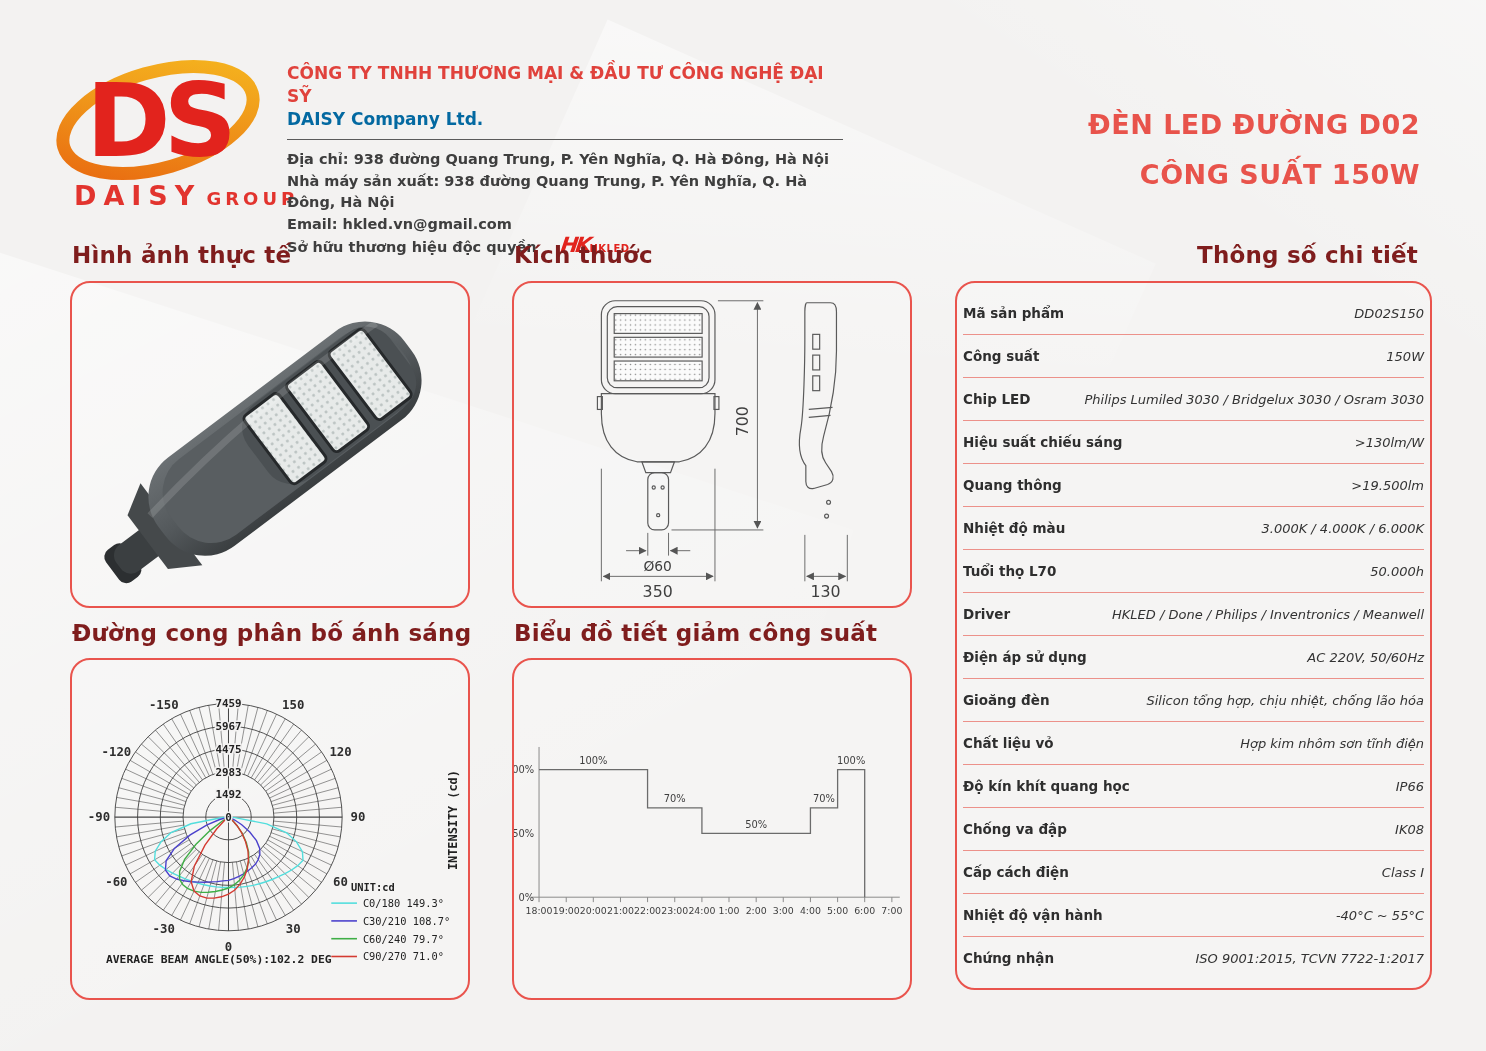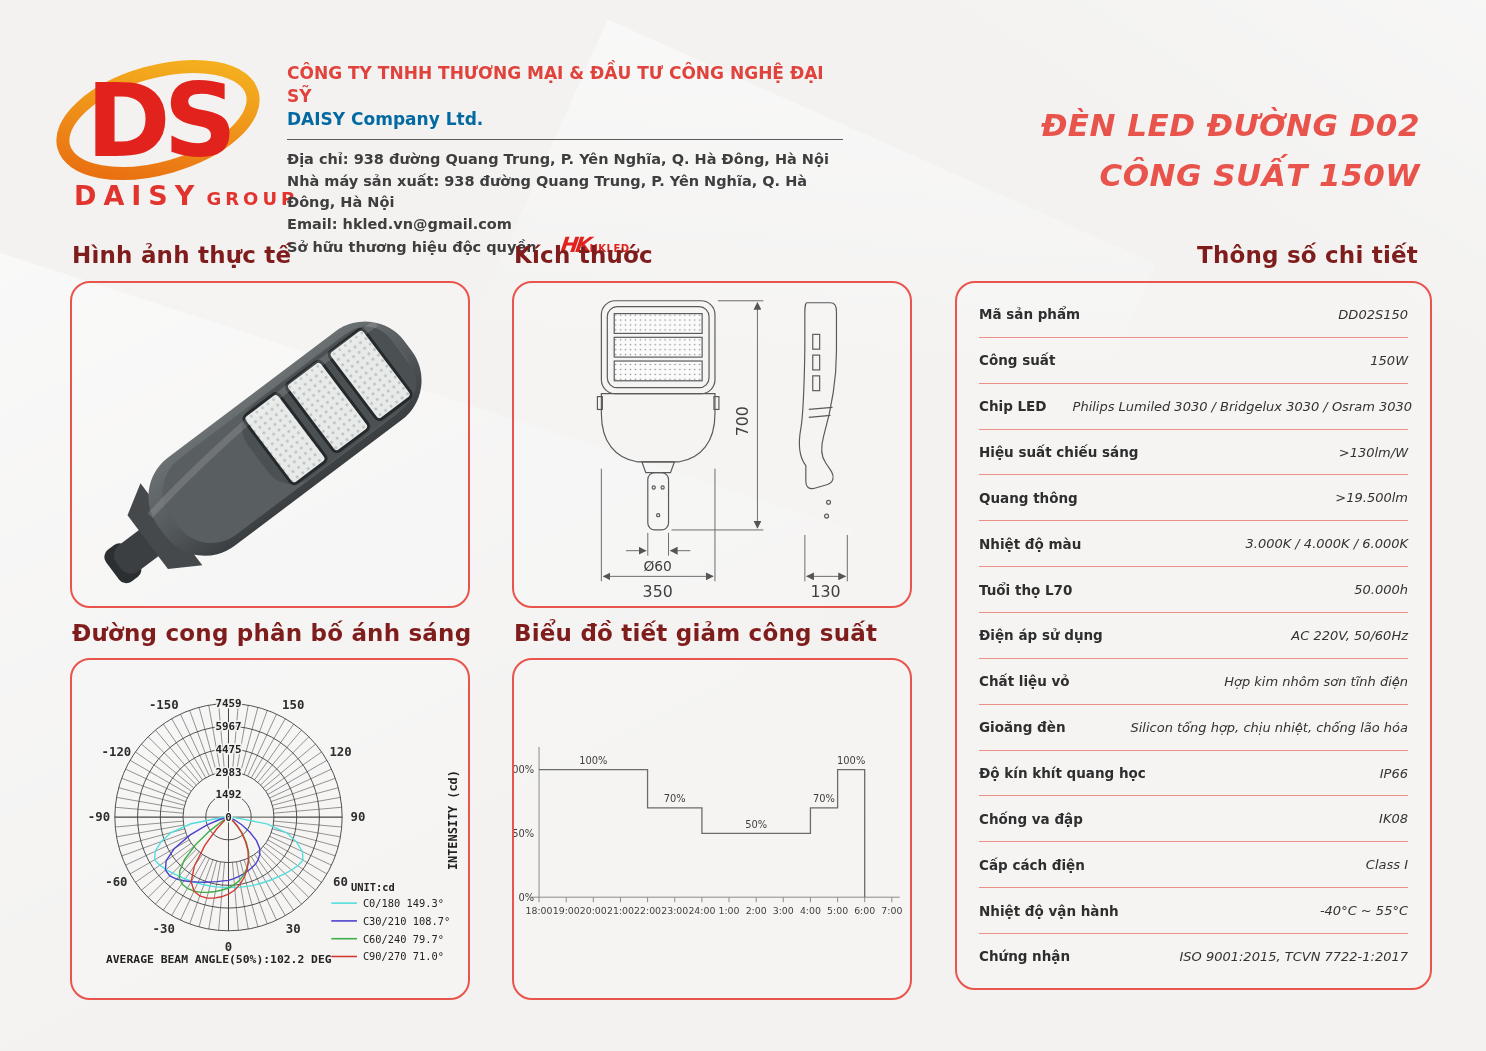--- a/index.html
+++ b/index.html
@@ -32,42 +32,42 @@
   .co-name  { color:#e0423c; font-weight:bold; font-size:17px; line-height:23px; }
   .co-name2 { color:#0369a1; font-weight:bold; font-size:17px; line-height:23px; }
   .company hr { border:none; border-top:1.6px solid #5a5a5a; margin:8px 0 9px 0; }
   .co-line { font-weight:bold; font-size:14.5px; line-height:21.5px; color:#3e3e3e; }
   .trademark { display:flex; align-items:center; gap:24px; }
   .hk-mark { color:#e2231d; font-weight:bold; white-space:nowrap; display:inline-flex; align-items:baseline; }
   .hk-glyph { font-style:italic; font-size:21px; letter-spacing:-3px; transform:skewX(-8deg); display:inline-block; }
   .hk-word { font-size:10px; letter-spacing:.5px; margin-left:1px; }
 
   .product-title { position:absolute; right:66px; top:100px; text-align:right;
-                   color:#e8534b; font-weight:bold; font-size:31px; line-height:50px; letter-spacing:.5px;font-style:italic; }
+                   color:#e8534b; font-weight:bold; font-size:27px; line-height:50px; letter-spacing:.5px; }
 
   
   .sec-h { position:absolute; font-size:23px; font-weight:bold; color:#7f1d1d; letter-spacing:.2px; }
   .h-photo   { left:72px;  top:242px; }
   .h-dims    { left:514px; top:242px; }
   .h-specs   { left:955px; top:242px; width:477px; text-align:right; padding-right:14px; }
   .h-curve   { left:72px;  top:620px; }
   .h-dimming { left:514px; top:620px; }
 
   
   .rbox { position:absolute; border:2px solid #e9544d; border-radius:20px; background:rgba(255,255,255,0.18); }
   .box-photo   { left:70px;  top:281px; width:400px; height:327px; }
   .box-dims    { left:512px; top:281px; width:400px; height:327px; }
   .box-specs   { left:955px; top:281px; width:477px; height:709px; padding:9px 0; display:flex; flex-direction:column; }
   .box-curve   { left:70px;  top:658px; width:400px; height:342px; }
   .box-dimming { left:512px; top:658px; width:400px; height:342px; }
   .rbox svg { display:block; width:100%; height:100%; }
 
   
   .spec-row { flex:1; display:flex; justify-content:space-between; align-items:center;
-              margin:0 22px; border-bottom:1px solid #ec918a; gap:26px; }
+              margin:0 6px; border-bottom:1px solid #ec918a; gap:26px; }
   .spec-row:last-child { border-bottom:none; }
   .spec-label { font-weight:bold; font-size:13.5px; color:#2e2e2e; white-space:nowrap; }
   .spec-value { font-style:italic; font-size:13px; color:#333; white-space:nowrap; text-align:right; }
 </style>
 </head>
 <body>
 
 <div class="bg-deco bg1"></div>
 <div class="bg-deco bg2"></div>
 <div class="bg-deco bg3"></div>
@@ -231,30 +231,34 @@
     </div>
     <div class="spec-row">
       <span class="spec-label">Nhiệt độ màu</span>
       <span class="spec-value">3.000K / 4.000K / 6.000K</span>
     </div>
     <div class="spec-row">
       <span class="spec-label">Tuổi thọ L70</span>
       <span class="spec-value">50.000h</span>
     </div>
     <div class="spec-row">
+      <span class="spec-label">Driver</span>
+      <span class="spec-value">HKLED / Done / Philips / Inventronics / Meanwell</span>
+    </div>
+    <div class="spec-row">
       <span class="spec-label">Điện áp sử dụng</span>
       <span class="spec-value">AC 220V, 50/60Hz</span>
     </div>
     <div class="spec-row">
+      <span class="spec-label">Gioăng đèn</span>
+      <span class="spec-value">Silicon tổng hợp, chịu nhiệt, chống lão hóa</span>
+    </div>
+    <div class="spec-row">
       <span class="spec-label">Chất liệu vỏ</span>
       <span class="spec-value">Hợp kim nhôm sơn tĩnh điện</span>
-    </div>
-    <div class="spec-row">
-      <span class="spec-label">Gioăng đèn</span>
-      <span class="spec-value">Silicon tổng hợp, chịu nhiệt, chống lão hóa</span>
     </div>
     <div class="spec-row">
       <span class="spec-label">Độ kín khít quang học</span>
       <span class="spec-value">IP66</span>
     </div>
     <div class="spec-row">
       <span class="spec-label">Chống va đập</span>
       <span class="spec-value">IK08</span>
     </div>
     <div class="spec-row">

